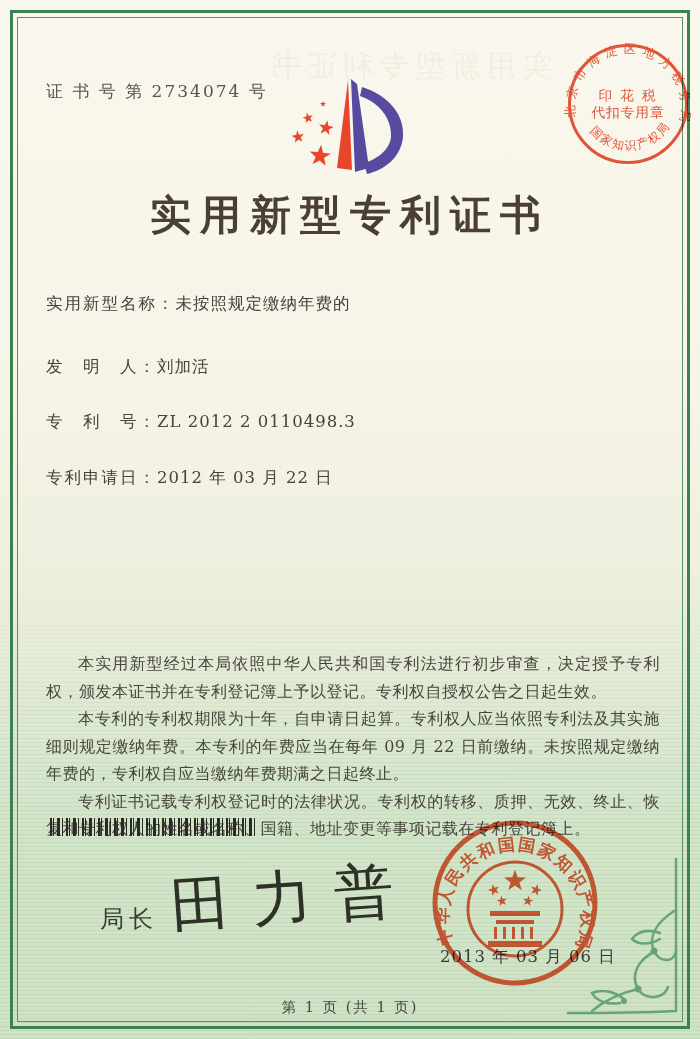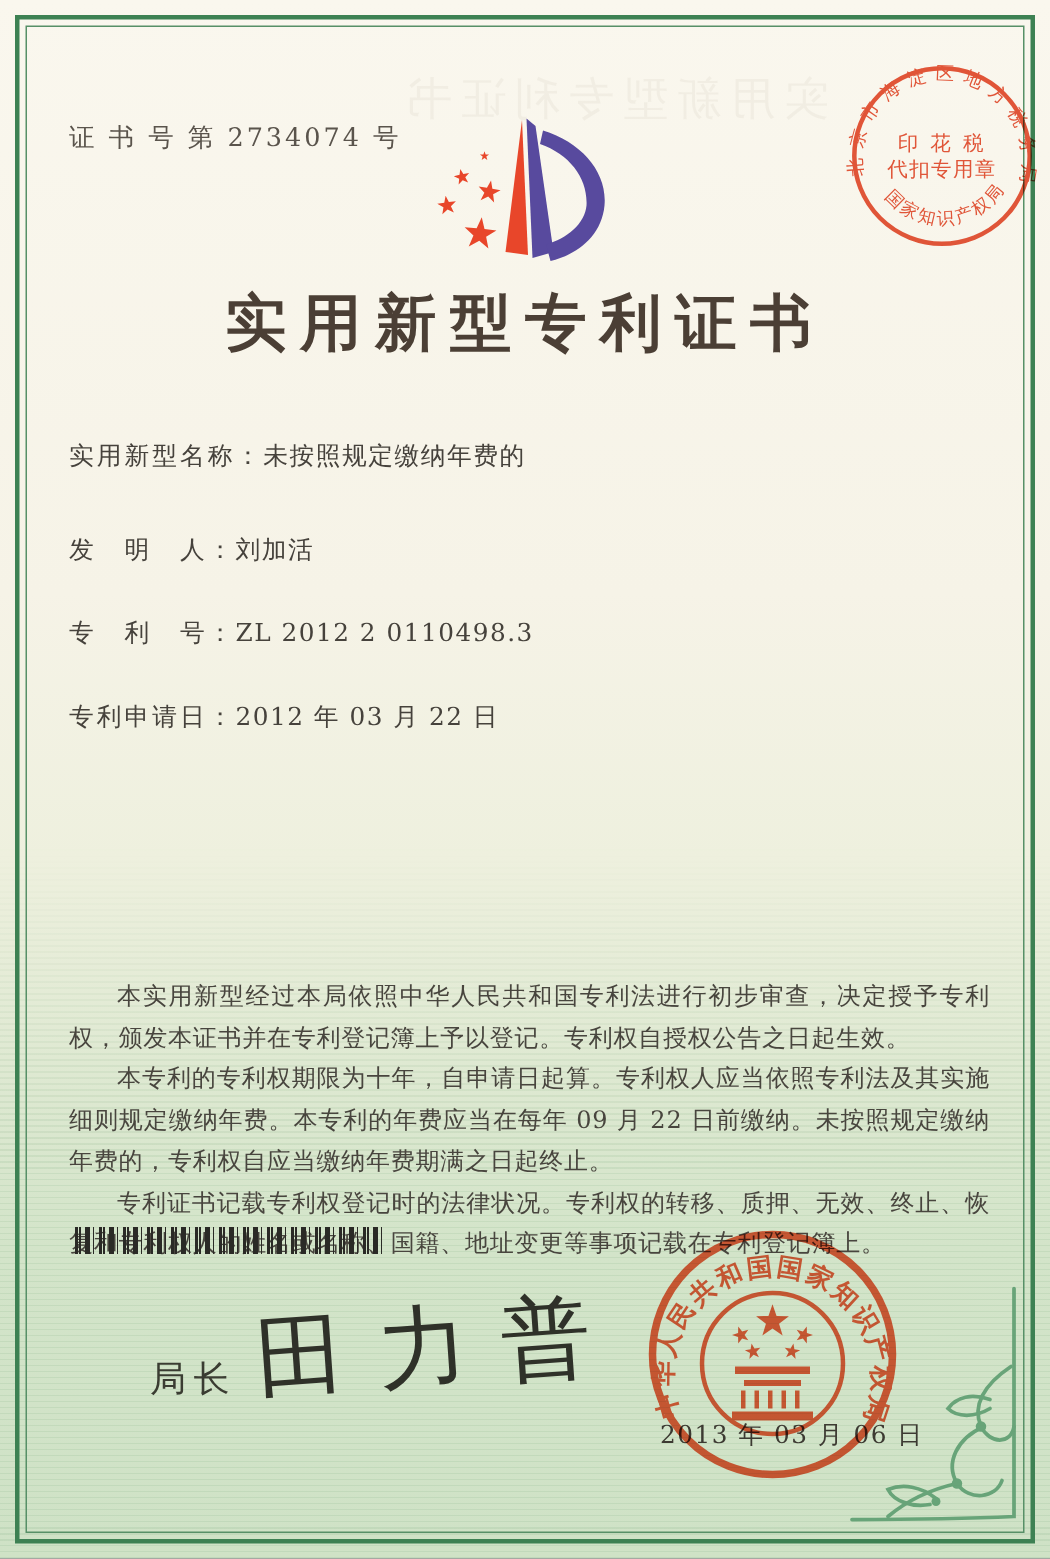--- a/index.html
+++ b/index.html
@@ -165,14 +165,15 @@
       <path d="M96 82 C84 78 74 80 68 88 C74 94 86 94 96 88"></path>
       <path d="M60 148 C50 140 38 138 28 142 C32 150 44 154 56 152"></path>
     </g>
     <g fill="#579a6c">
       <circle cx="90" cy="100" r="3.5"></circle>
       <circle cx="74" cy="138" r="3.5"></circle>
       <circle cx="60" cy="150" r="3"></circle>
     </g>
   </svg>
 
+  <div class="abs footer">第 1 页 (共 1 页)</div>
 
 </div>
 
 </body></html>

